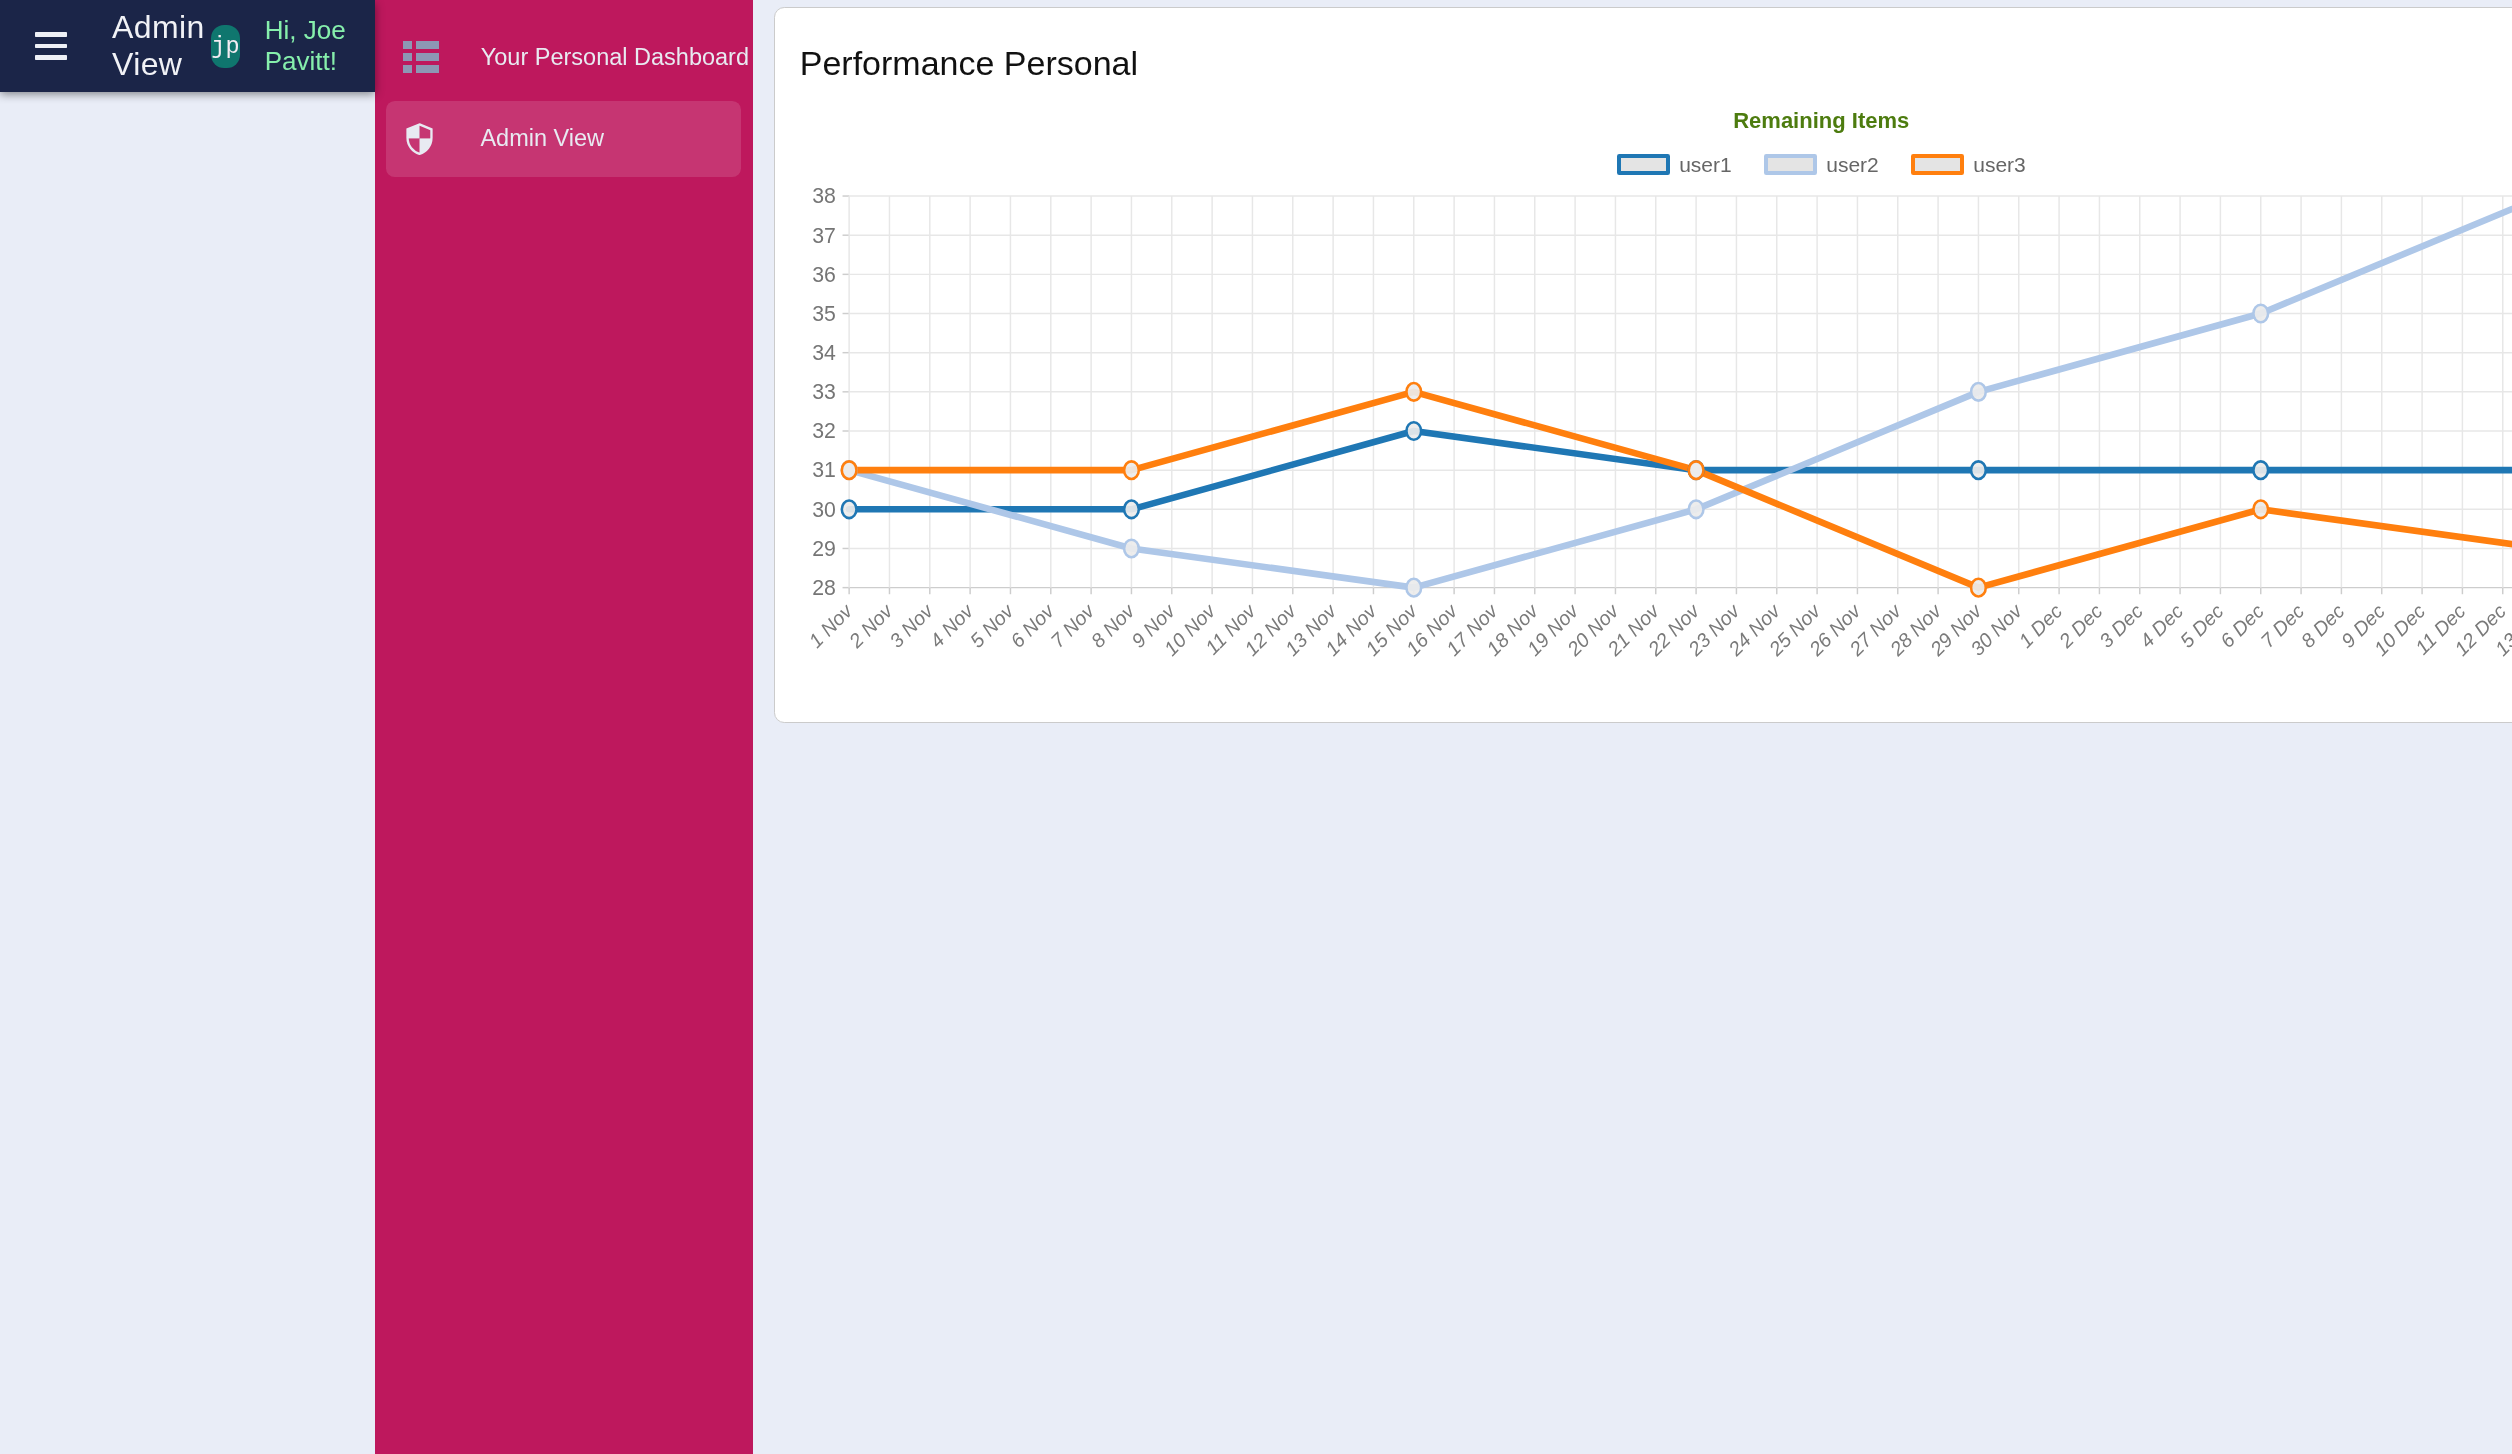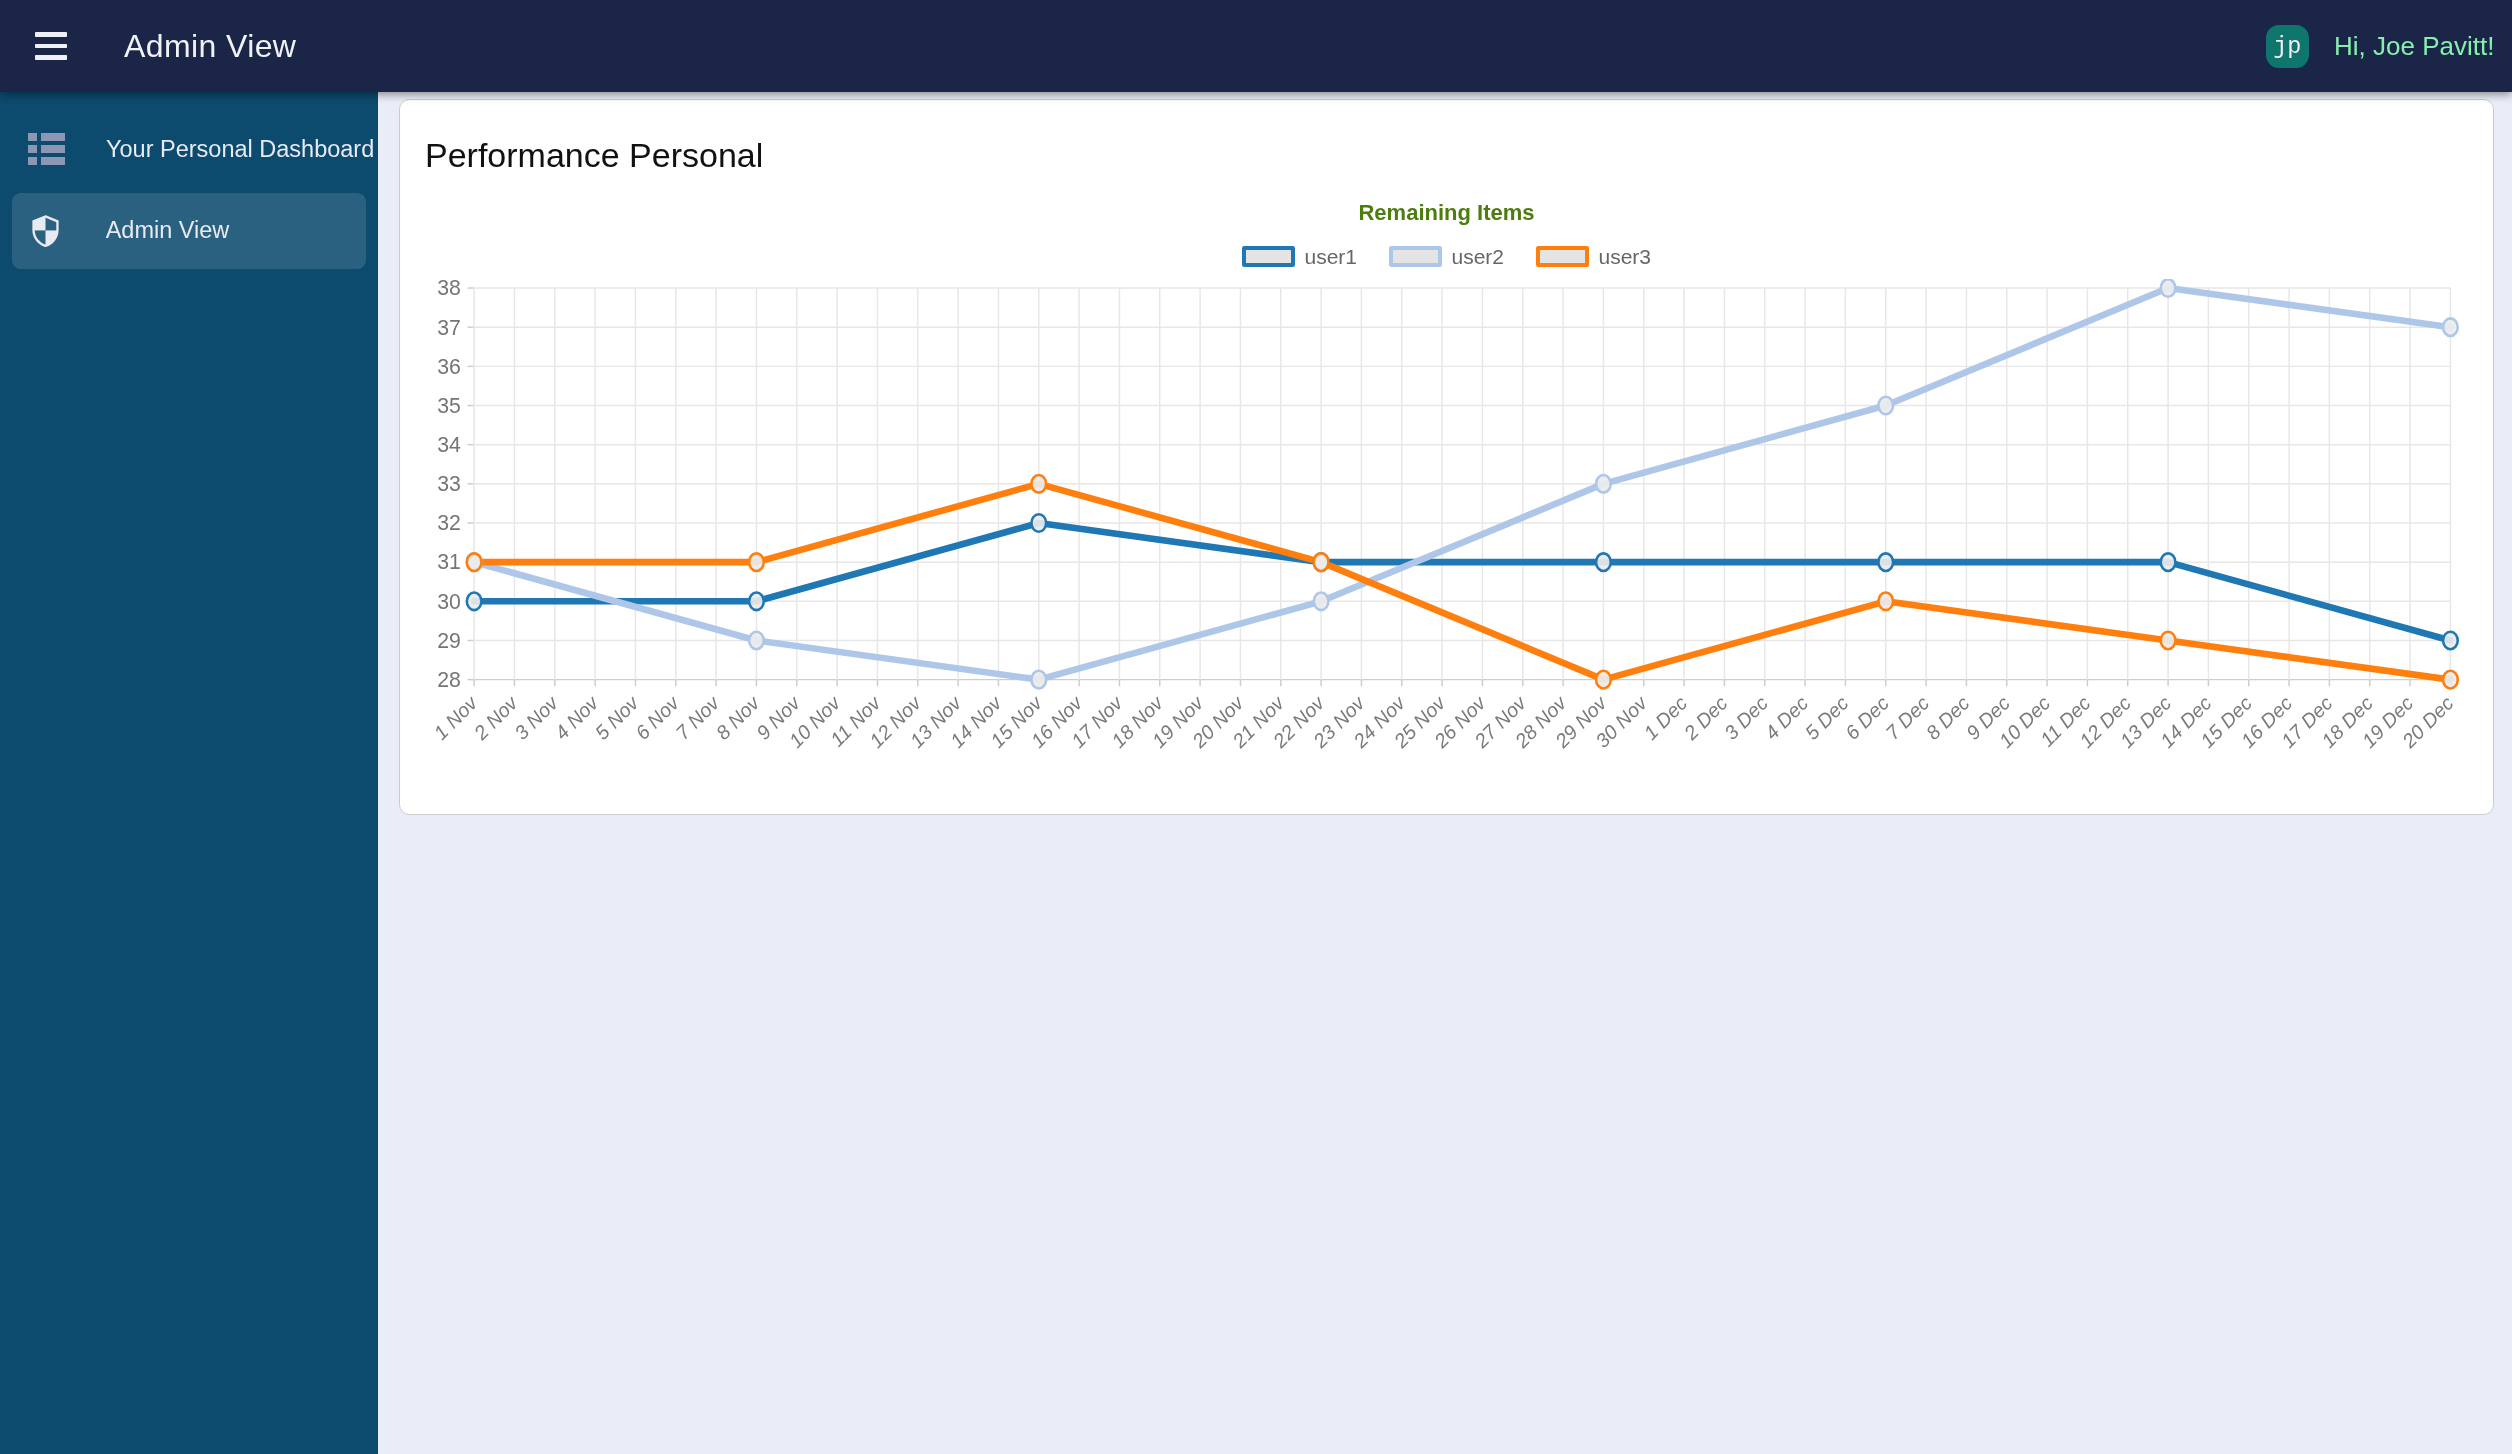--- a/index.html
+++ b/index.html
@@ -1,36 +1,36 @@
 <!DOCTYPE html>
 <html style="font-size:11.7px"><head>
 <meta charset="utf-8">
 <style>
   * { margin:0; padding:0; box-sizing:border-box; }
   html,body { width:2512px; height:1455px; overflow:hidden;
     font-family:"Liberation Sans", sans-serif; background:#e9edf7; }
-  .app { width:100%; height:100%; display:flex; flex-direction:column; }
+  .app { width:100%; height:100%; display:flex; flex-direction:row; }
 
   
   .topbar { height:92px; flex:0 0 92px; background:#1b2548; display:flex;
     align-items:center; padding:0 17.6px 0 35px; position:relative; z-index:10;
     box-shadow:0 2.9px 8.8px rgba(0,0,0,0.45); }
   .hamburger { width:44px; height:44px; background:none; border:none; cursor:pointer;
     display:flex; flex-direction:column; justify-content:center; gap:7.3px; }
   .hamburger .bar { width:32px; height:4.4px; background:#eef0f6; border-radius:0.7px; }
   .topbar-title { color:#f1f2f6; font-size:32px; font-weight:500; margin-left:45px; letter-spacing:0.4px; }
   .topbar-spacer { flex:1; }
   .avatar { width:43px; height:43px; border-radius:13.2px; background:#0f766e; color:#f3ecf3;
     display:flex; align-items:center; justify-content:center;
     font-family:Liberation Mono, monospace; font-size:23.5px; margin-right:13.2px; }
   .greeting { color:#86efac; font-size:26px;margin-left:12px; }
 
   
   .content-row { flex:1; display:flex; min-height:0; }
-  .sidebar { width:378px; flex:0 0 378px; background:#0c4a6e; padding-top:19px; }
+  .sidebar { width:378px; flex:0 0 378px; background:#be185d; padding-top:19px; }
   .side-item { height:76px; display:flex; align-items:center; padding-left:28px;
     cursor:pointer; margin-bottom:5.9px; }
   .side-item .icon-box { width:43px; display:flex; justify-content:flex-start; }
   .side-item .side-label { color:#e8eaf1; font-size:23.5px; margin-left:35px; }
   .side-item.active { margin-left:11.7px; margin-right:11.7px; padding-left:16px;
     background:rgba(255,255,255,0.13); border-radius:8.8px; }
 
   
   .list-icon { display:flex; flex-direction:column; gap:4.4px; }
   .list-icon .row { display:flex; gap:4.4px; }

